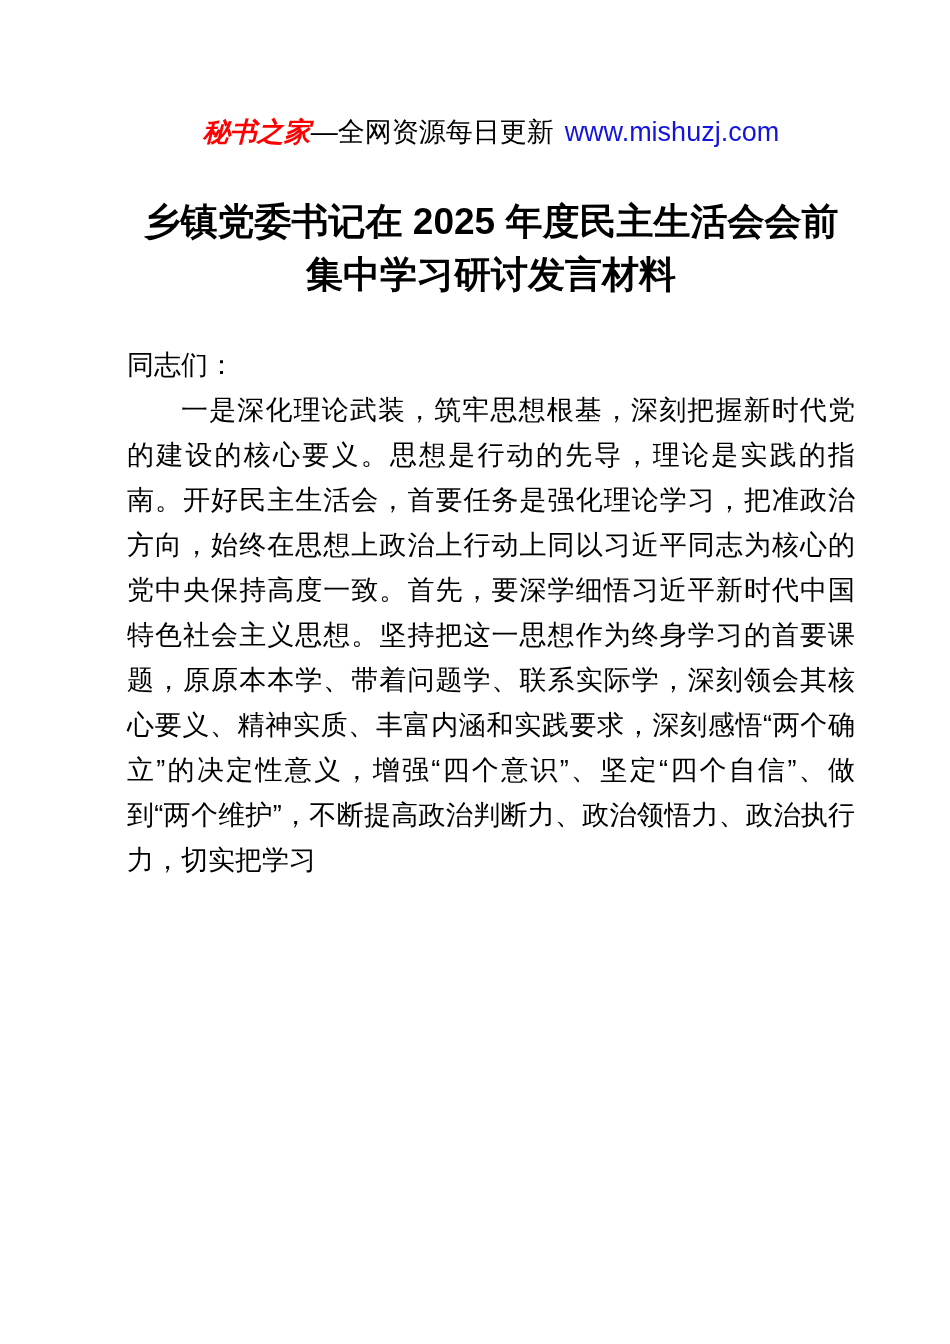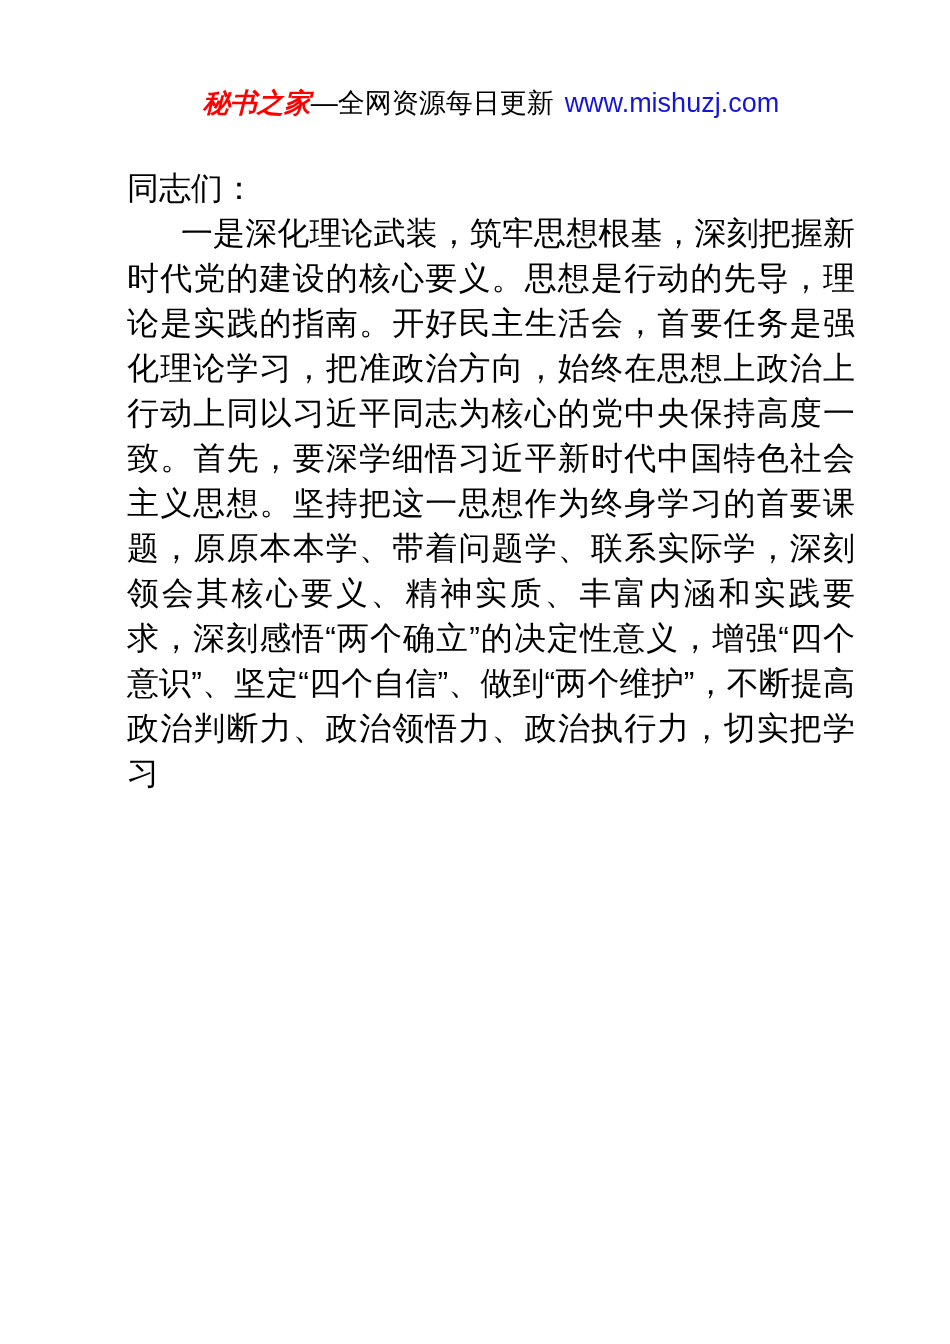--- a/index.html
+++ b/index.html
@@ -9,21 +9,21 @@
     background: #ffffff;
     color: #000000;
     font-family: "Liberation Sans", sans-serif;
   }
   .page {
     box-sizing: border-box;
     width: 950px;
     height: 988px;
     overflow: hidden;
     background: #ffffff;
-    padding: 84px 95px 0 127px;
+    padding: 113px 95px 0 127px;
   }
   .doc-header {
     text-align: center;
     font-size: 27px;
     line-height: 38px;
     margin: 0 0 44px 0;
     white-space: nowrap;
   }
   .brand {
     font-weight: bold;
@@ -37,40 +37,44 @@
     margin-left: 0.4em;
   }
   .doc-title {
     font-size: 37px;
     font-weight: bold;
     text-align: center;
     line-height: 53px;
     margin: 0 0 42px 0;
   }
   .doc-body {
-    font-size: 32px;
+    font-size: 27px;
     line-height: 45px;
     text-align: justify;
   }
   .salutation { margin: 0; }
   .para {
     margin: 0;
     text-indent: 54px;
   }
   .seg.bold { font-weight: normal; }
 </style>
 </head>
 <body>
 
 <div class="page">
 
   <div class="doc-header">
     <span class="brand" style="color: rgb(255, 0, 0);">秘书之家</span><span class="separator">—</span><span class="tagline">全网资源每日更新</span><span class="url" style="color: rgb(20, 20, 221);">www.mishuzj.com</span>
   </div>
 
+  <h1 class="doc-title">
+    <div>乡镇党委书记在 2025 年度民主生活会会前</div>
+    <div>集中学习研讨发言材料</div>
+  </h1>
 
   <div class="doc-body">
     <p class="salutation">同志们：</p>
     <div id="paragraphs">
         <p class="para"><span class="seg bold">一是深化理论武装，筑牢思想根基，深刻把握新时代党的建设的核心要义。</span><span class="seg">思想是行动的先导，理论是实践的指南。开好民主生活会，首要任务是强化理论学习，把准政治方向，始终在思想上政治上行动上同以习近平同志为核心的党中央保持高度一致。</span><span class="seg bold">首先，要深学细悟习近平新时代中国特色社会主义思想。</span><span class="seg">坚持把这一思想作为终身学习的首要课题，原原本本学、带着问题学、联系实际学，深刻领会其核心要义、精神实质、丰富内涵和实践要求，深刻感悟“两个确立”的决定性意义，增强“四个意识”、坚定“四个自信”、做到“两个维护”，不断提高政治判断力、政治领悟力、政治执行力，切实把学习</span></p>
       </div>
   </div>
 
 </div>
 

